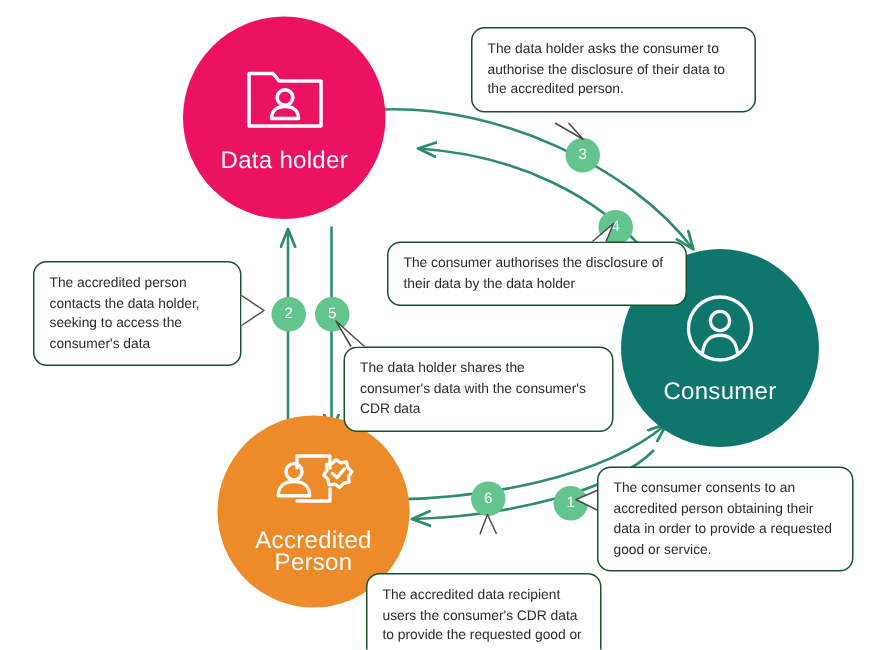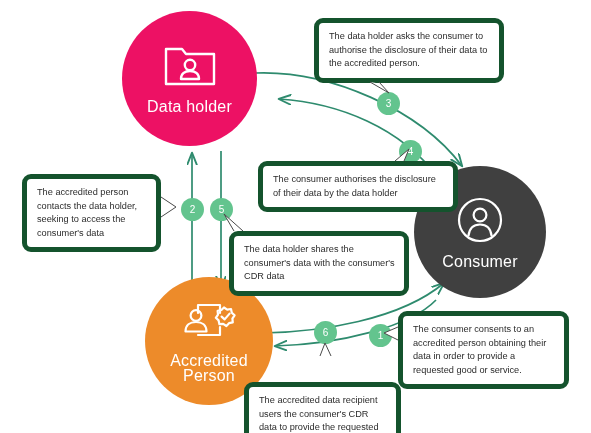--- a/index.html
+++ b/index.html
@@ -25,29 +25,29 @@
   }
   .actor .glyph{display:block;}
   .actor .caption{
     font-size:16px;
     line-height:15px;
     text-align:center;
     margin-top:6px;
     letter-spacing:.2px;
   }
   #actor-data-holder{left:122px;top:11px;width:135px;height:135px;background:#ED1164;}
-  #actor-consumer{left:414px;top:166px;width:132px;height:132px;background:#404040;}
+  #actor-consumer{left:414px;top:166px;width:132px;height:132px;background:#0f766e;}
   #actor-accredited{left:145px;top:277px;width:128px;height:128px;background:#ED8B2A;}
   #actor-accredited .caption{margin-top:5px;}
 
   
   .callout{
     position:absolute;
     background:#ffffff;
-    border:5px solid #14532d;
+    border:1px solid #14532d;
     border-radius:9px;
     padding:7px 9px 7px 10px;
     font-size:9.2px;
     line-height:13.6px;
     color:#2b2b2b;
     z-index:6;
     box-sizing:border-box;
   }
   #callout-3{left:314px;top:18px;width:190px;}
   #callout-2{left:22px;top:174px;width:139px;}

